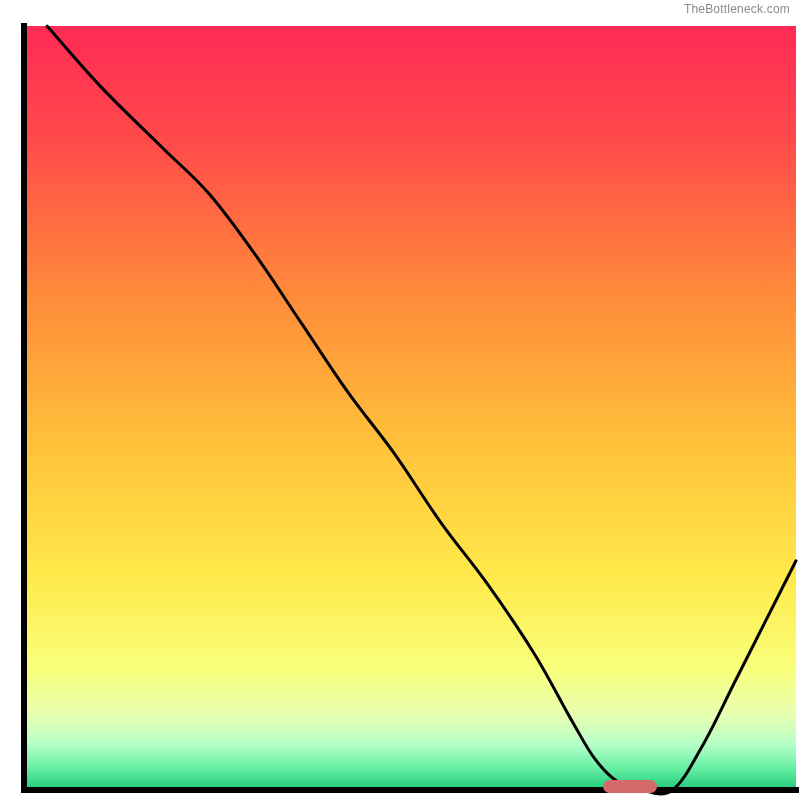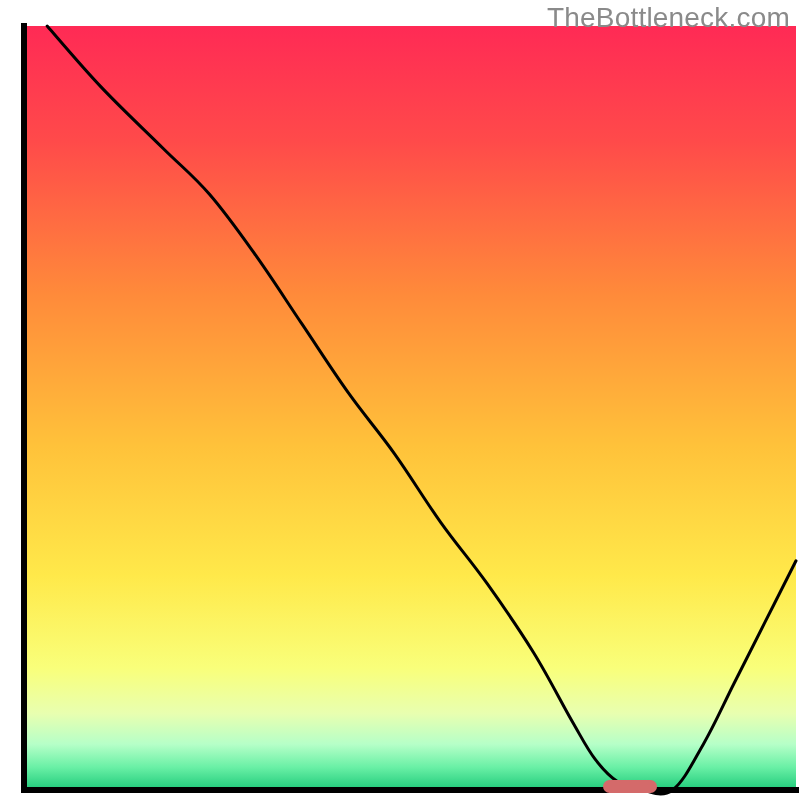--- a/index.html
+++ b/index.html
@@ -14,21 +14,21 @@
   .wrap {
     position: relative;
     width: 800px;
     height: 800px;
   }
   .watermark {
     position: absolute;
     top: 2px;
     right: 10px;
     color: #8a8a8a;
-    font-size: 28px;
+    font-size: 12px;
     font-weight: 500;
     letter-spacing: 0.2px;
     user-select: none;
   }
   svg {
     display: block;
   }
 </style>
 </head>
 <body>

